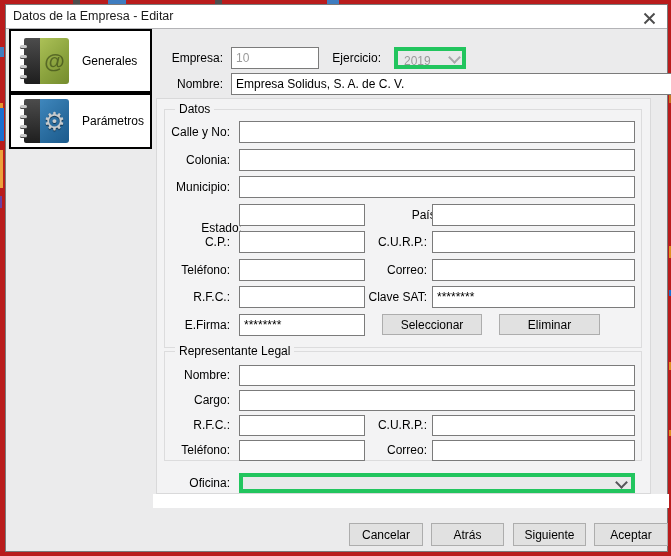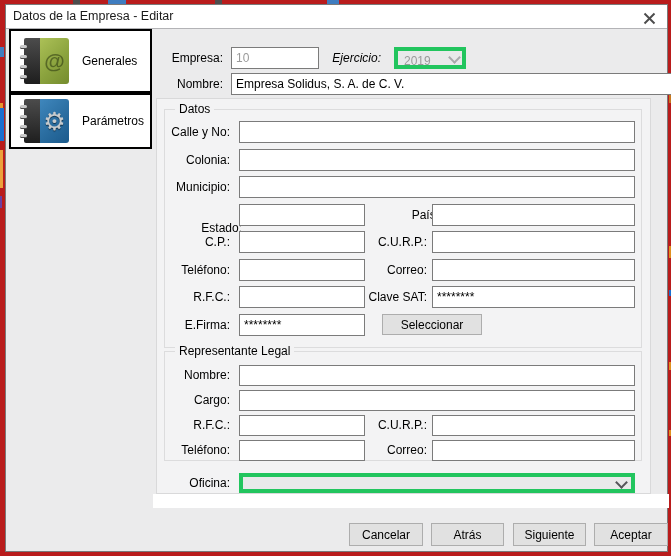--- a/index.html
+++ b/index.html
@@ -89,21 +89,21 @@
         <div class="prong" style="top:35px;"></div>
         <div class="cover blue">
             <span class="glyph-gear">⚙</span>
           </div>
       </div>
       <span class="side-label">Parámetros</span>
     </div>
 
     <div class="lbl" style="left:155px;top:42px;width:62px;">Empresa:</div>
     <input class="inp gray" style="left: 225px; top: 42px; width: 88px;" value="10">
-    <div class="lbl" style="left:315px;top:42px;width:60px;font-style:italic;">Ejercicio:</div>
+    <div class="lbl" style="left:315px;top:42px;width:60px;">Ejercicio:</div>
     <div class="dd" style="left:388px;top:42px;width:72px;height:22px;line-height:20px;">
       <span>2019</span>
     </div>
     <div class="chev" style="left:444px;top:48px;border-color:#a9a9ab;"></div>
     <div class="lbl" style="left:155px;top:68px;width:62px;">Nombre:</div>
     <input class="inp" style="left: 225px; top: 68px; width: 450px;" value="Empresa Solidus, S. A. de C. V.">
 
     <div id="whiteband"></div>
 
     <div id="panel">
@@ -137,20 +137,21 @@
       <input class="inp" style="left: 275px; top: 160px; width: 203px;">
 
       <div class="lbl" style="left:0;top:187px;width:73px;">R.F.C.:</div>
       <input class="inp" style="left: 82px; top: 187px; width: 126px;">
       <div class="lbl" style="left:170px;top:187px;width:100px;">Clave SAT:</div>
       <input class="inp" style="left: 275px; top: 187px; width: 203px;" value="********">
 
       <div class="lbl" style="left:0;top:215px;width:73px;">E.Firma:</div>
       <input class="inp" style="left: 82px; top: 215px; width: 126px;" value="********">
       <button class="btn" style="left:225px;top:215px;width:100px;height:21px;">Seleccionar</button>
+      <button class="btn" style="left:342px;top:215px;width:101px;height:21px;">Eliminar</button>
 
       <div class="group" style="left:7px;top:252px;width:478px;height:110px;">
         <div class="group-title">Representante Legal</div>
       </div>
 
       <div class="lbl" style="left:0;top:266px;width:73px;line-height:21px;">Nombre:</div>
       <input class="inp" style="left: 82px; top: 266px; width: 396px; height: 21px;">
 
       <div class="lbl" style="left:0;top:291px;width:73px;line-height:21px;">Cargo:</div>
       <input class="inp" style="left: 82px; top: 291px; width: 396px; height: 21px;">

